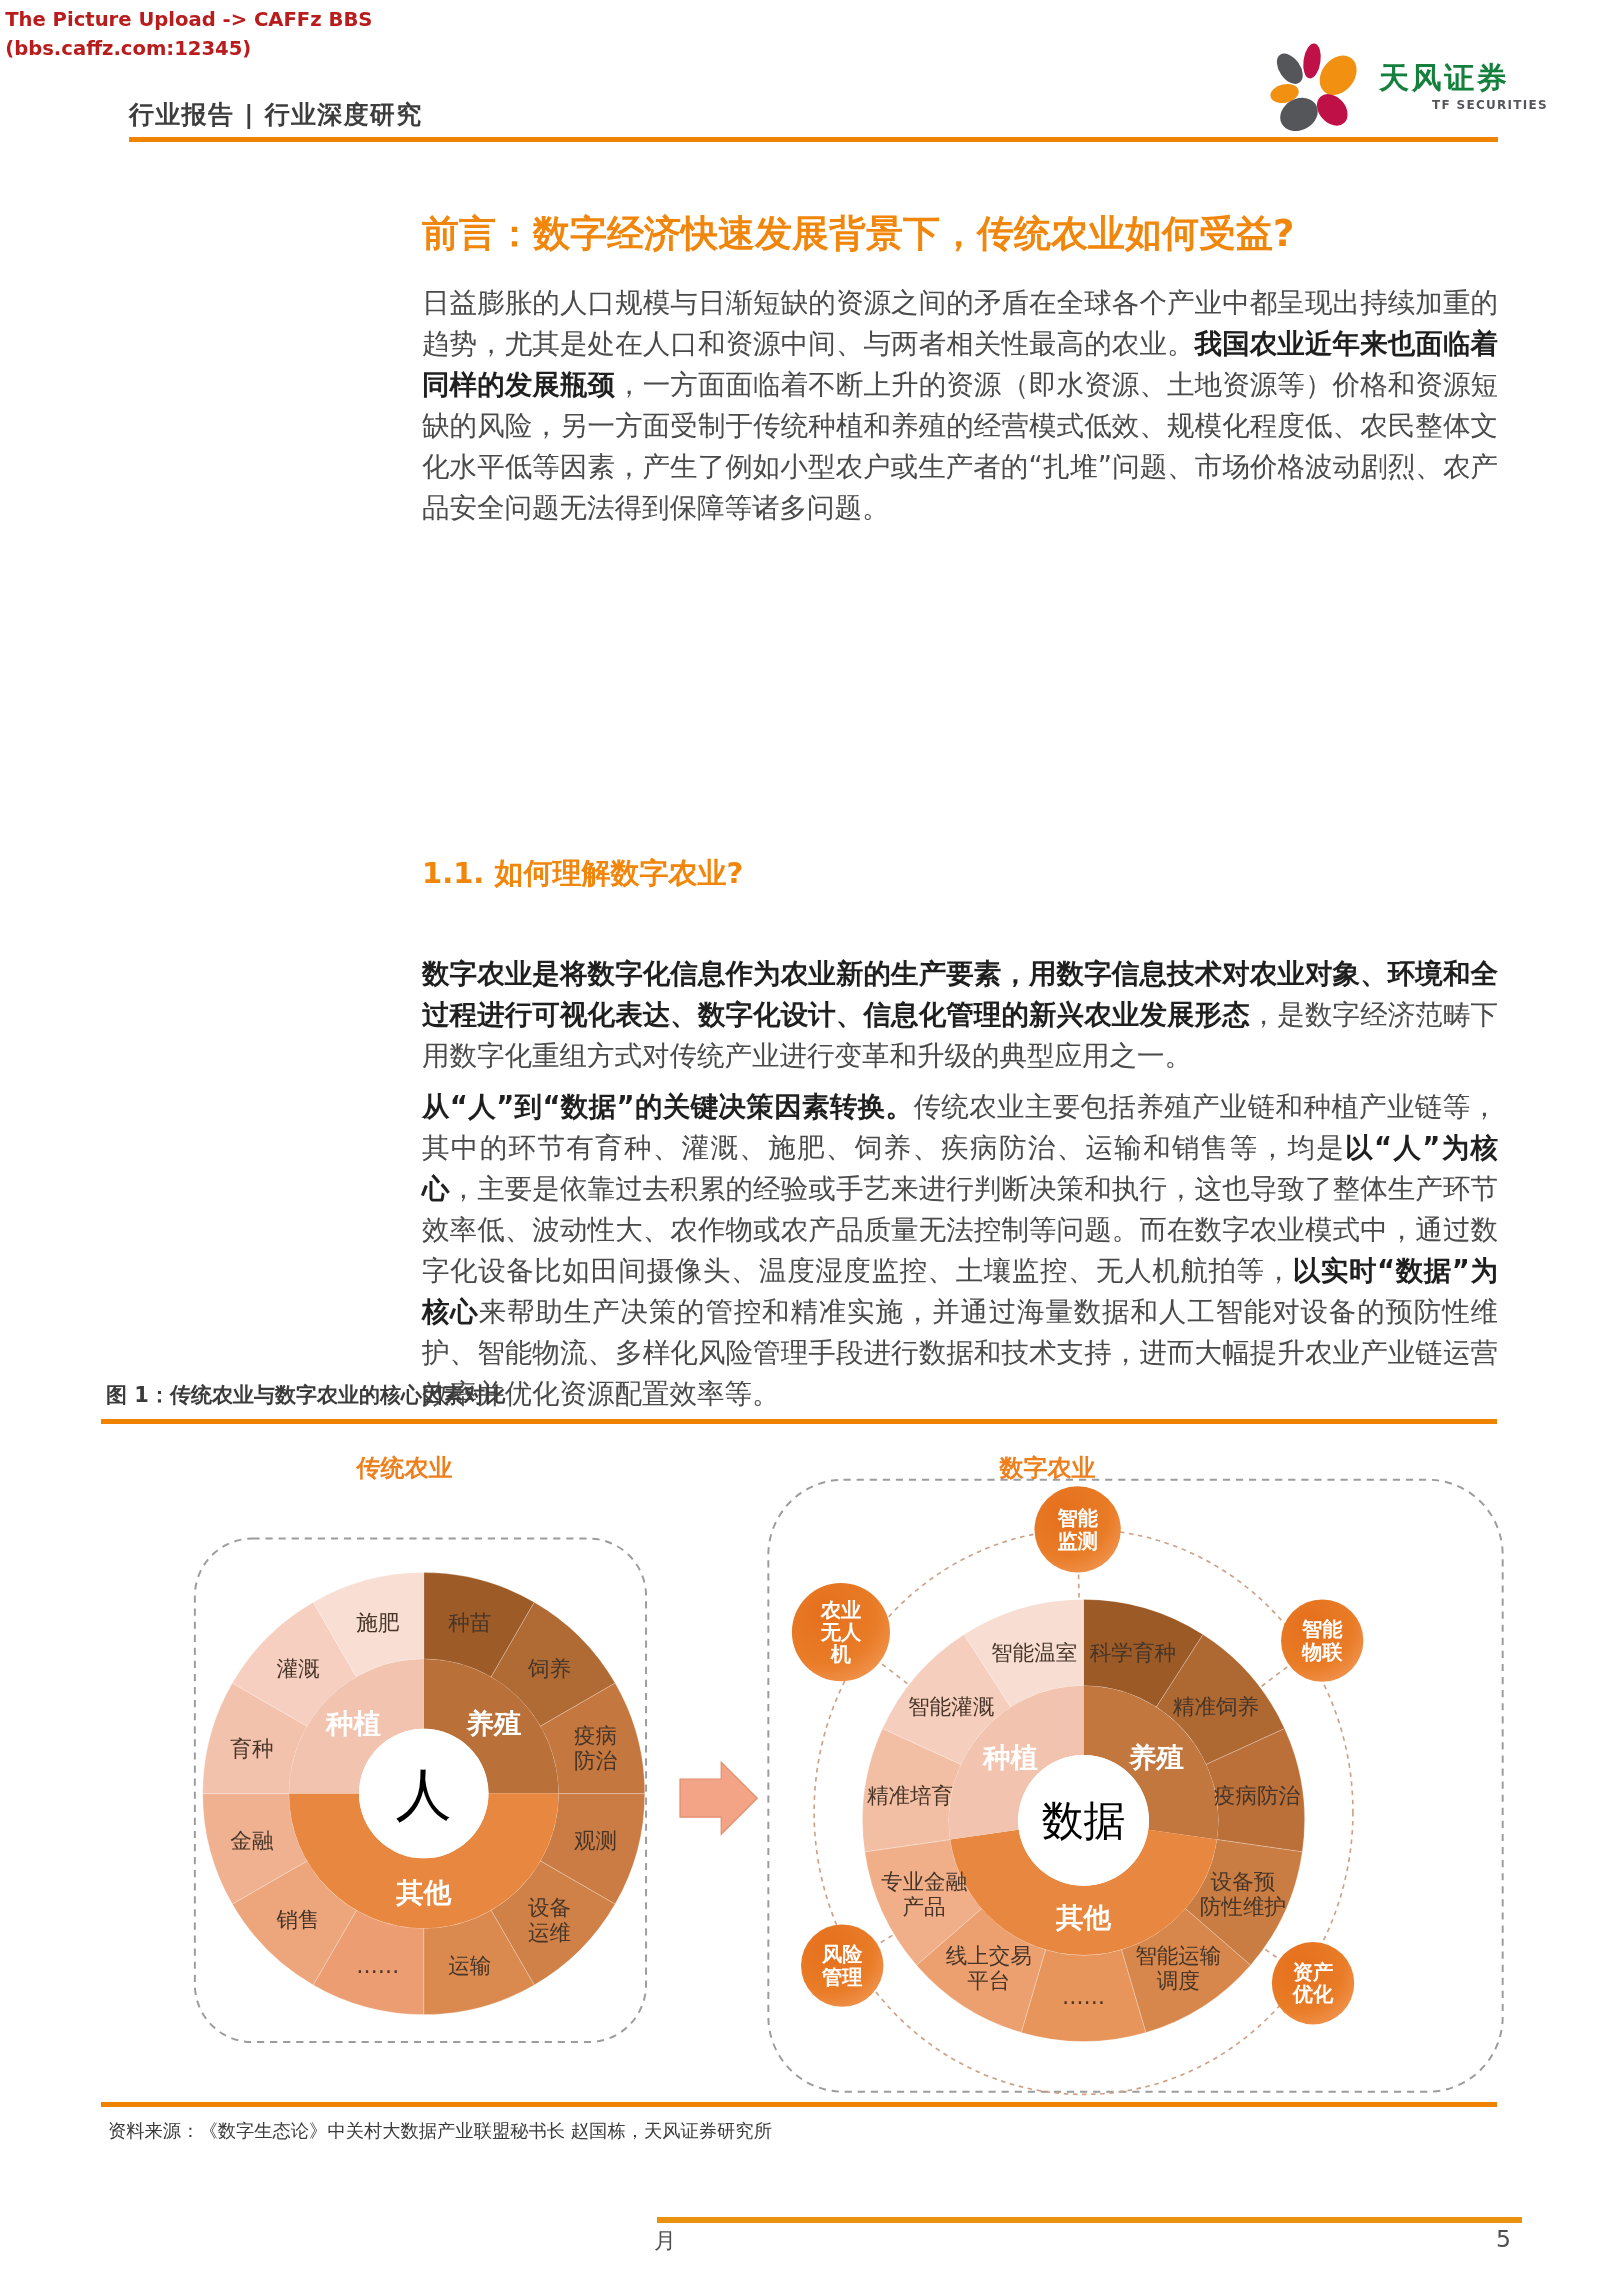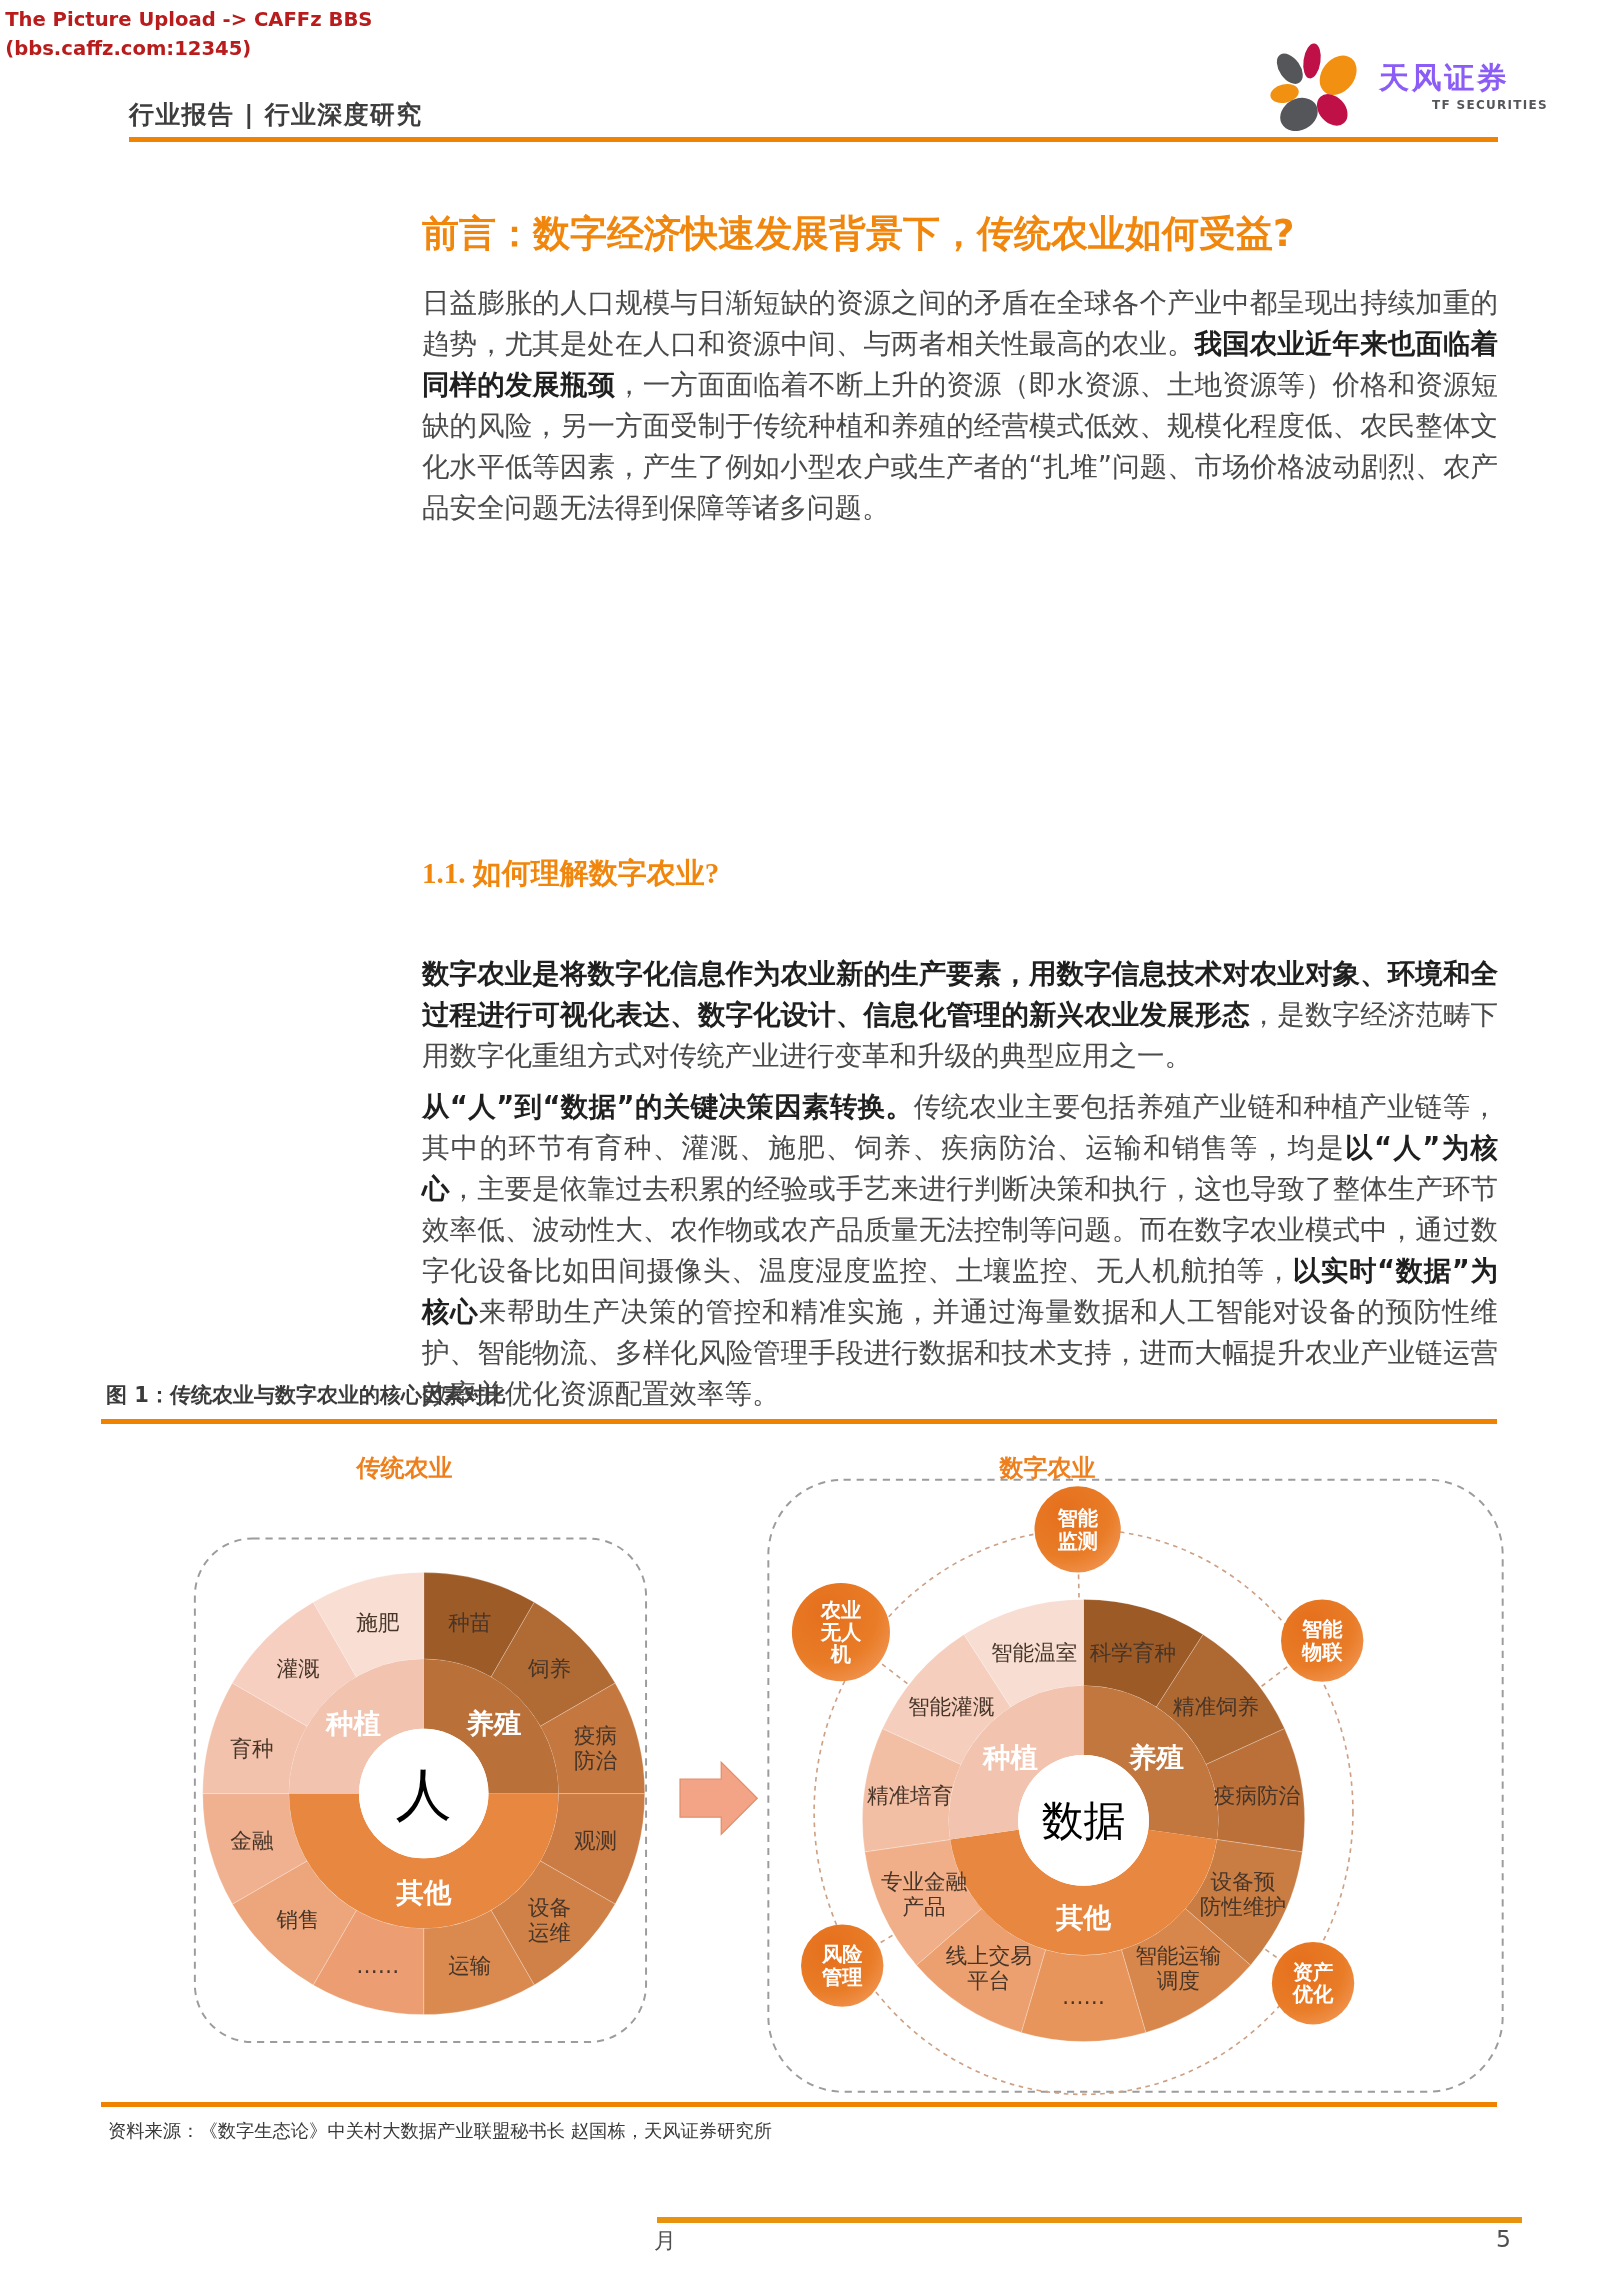--- a/index.html
+++ b/index.html
@@ -4,26 +4,26 @@
 <style>
   html,body{margin:0;padding:0;background:#ffffff;}
   .page{position:relative;width:1623px;height:2295px;background:#ffffff;overflow:hidden;
         font-family:"DejaVu Sans","Liberation Sans",sans-serif;}
   .abs{position:absolute;}
   
   .credit{left:5.2px;top:5.2px;color:#b91c1c;font-weight:700;font-size:19.6px;line-height:29px;letter-spacing:0px;}
   
   .header-left{left:129px;top:98px;font-size:25px;color:#3d3d3d;font-weight:600;letter-spacing:1.3px;}
   .header-line{left:129px;top:137px;width:1369px;height:5.2px;background:#F08300;}
-  .brand-cn{left:1379px;top:58px;font-size:30px;color:#8b5cf6;letter-spacing:2.6px;font-weight:600;}
+  .brand-cn{left:1379px;top:58px;font-size:30px;color:#15803d;letter-spacing:2.6px;font-weight:600;}
   .brand-en{left:1432px;top:98px;font-size:12px;color:#55565A;letter-spacing:1.3px;font-weight:700;}
   
   .doc-title{left:422px;top:188px;width:1112px;font-size:37px;font-weight:700;color:#F1860D;margin-top:21px;}
   .h1{left:422px;top:780px;width:1112px;font-size:34px;font-weight:700;color:#F1860D;}
-  .h2{left:422px;top:854px;width:1112px;font-size:29px;font-weight:700;color:#F1860D;font-family:Liberation Serif, serif;}
+  .h2{left:422px;top:854px;width:1112px;font-size:29px;font-weight:700;color:#F1860D;}
   
   .para{left:422px;width:1076px;font-size:27.5px;line-height:41px;color:#4A4A4A;
         text-align:justify;text-justify:inter-ideograph;}
   .para strong{color:#1F1F1F;font-weight:700;}
   .p1{top:254px;} .p2{top:527px;} .p3{top:925px;} .p4{top:1058px;}
   
   .fig-caption{left:106px;top:1381px;font-size:21px;font-weight:700;color:#3B3B3B;}
   .fig-topline{left:101px;top:1419px;width:1396px;height:4.6px;background:#EF8300;}
   .fig-botline{left:101px;top:2102px;width:1396px;height:4.6px;background:#EF8300;}
   .fig-label{top:1452px;width:209px;text-align:center;font-size:24px;font-weight:700;color:#EE7F1D;}

